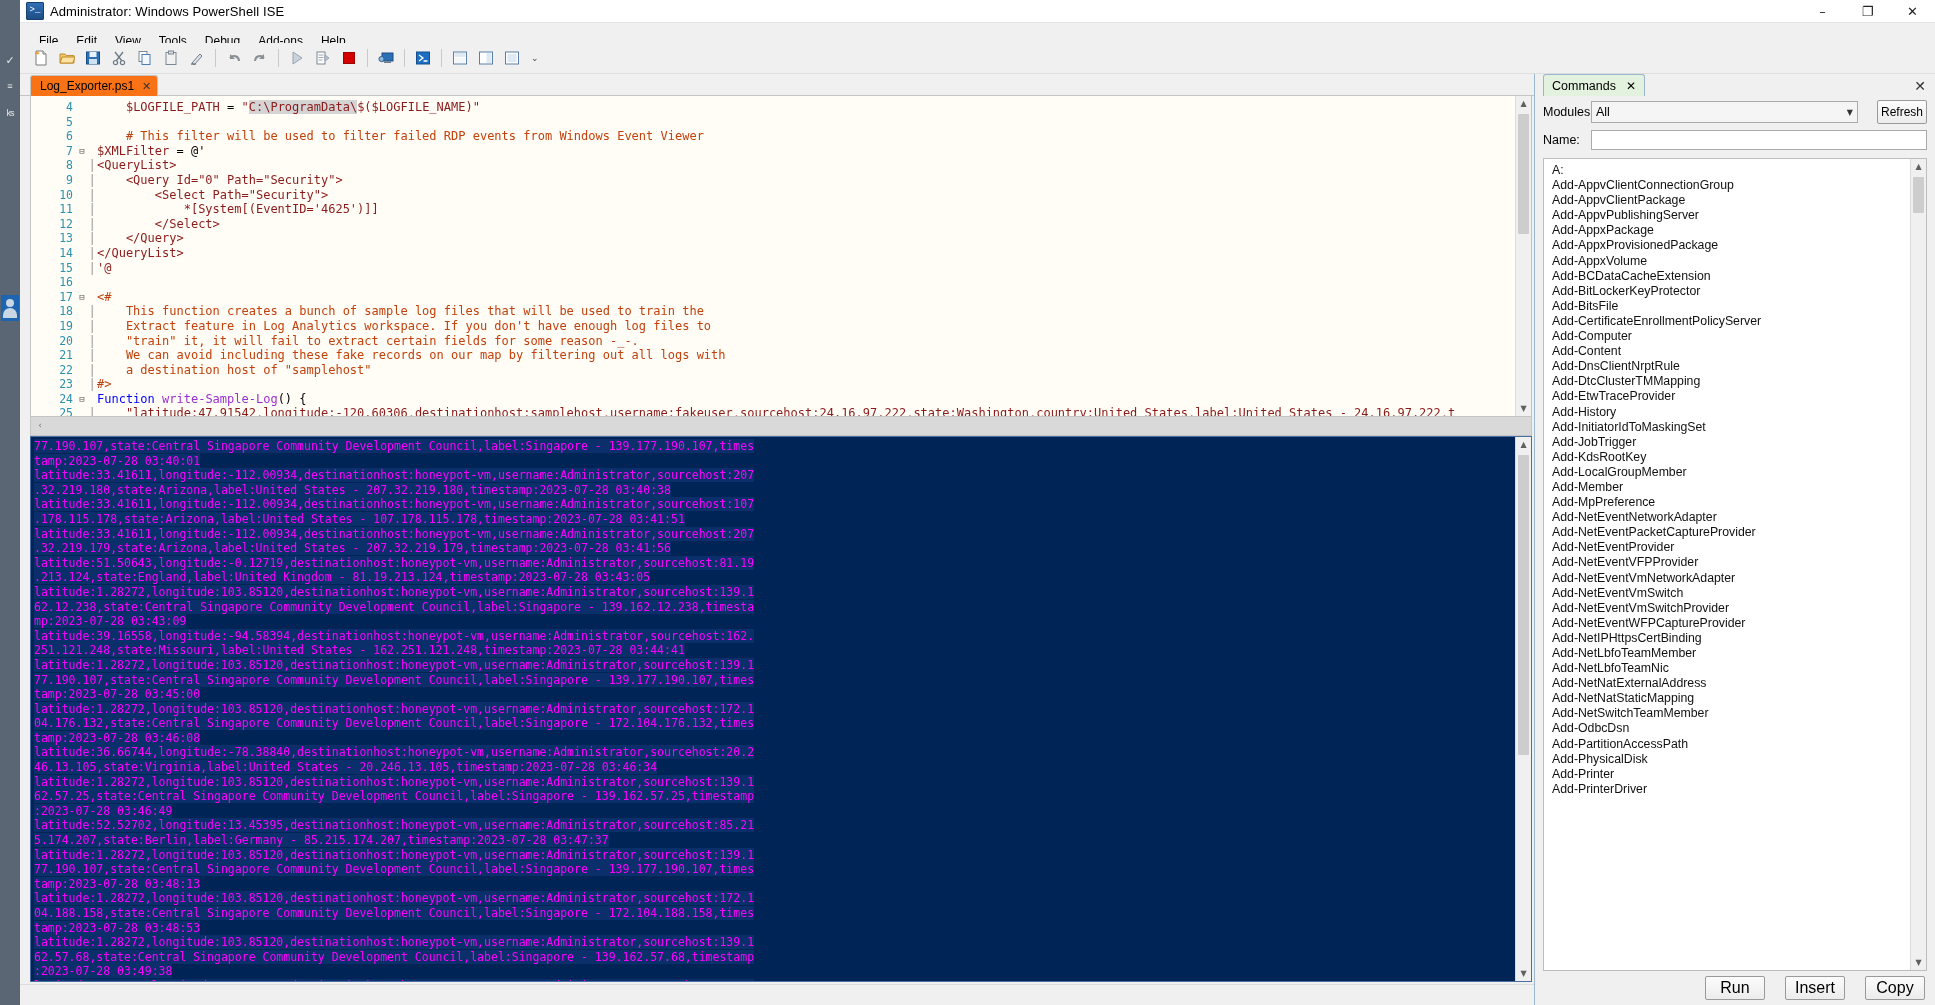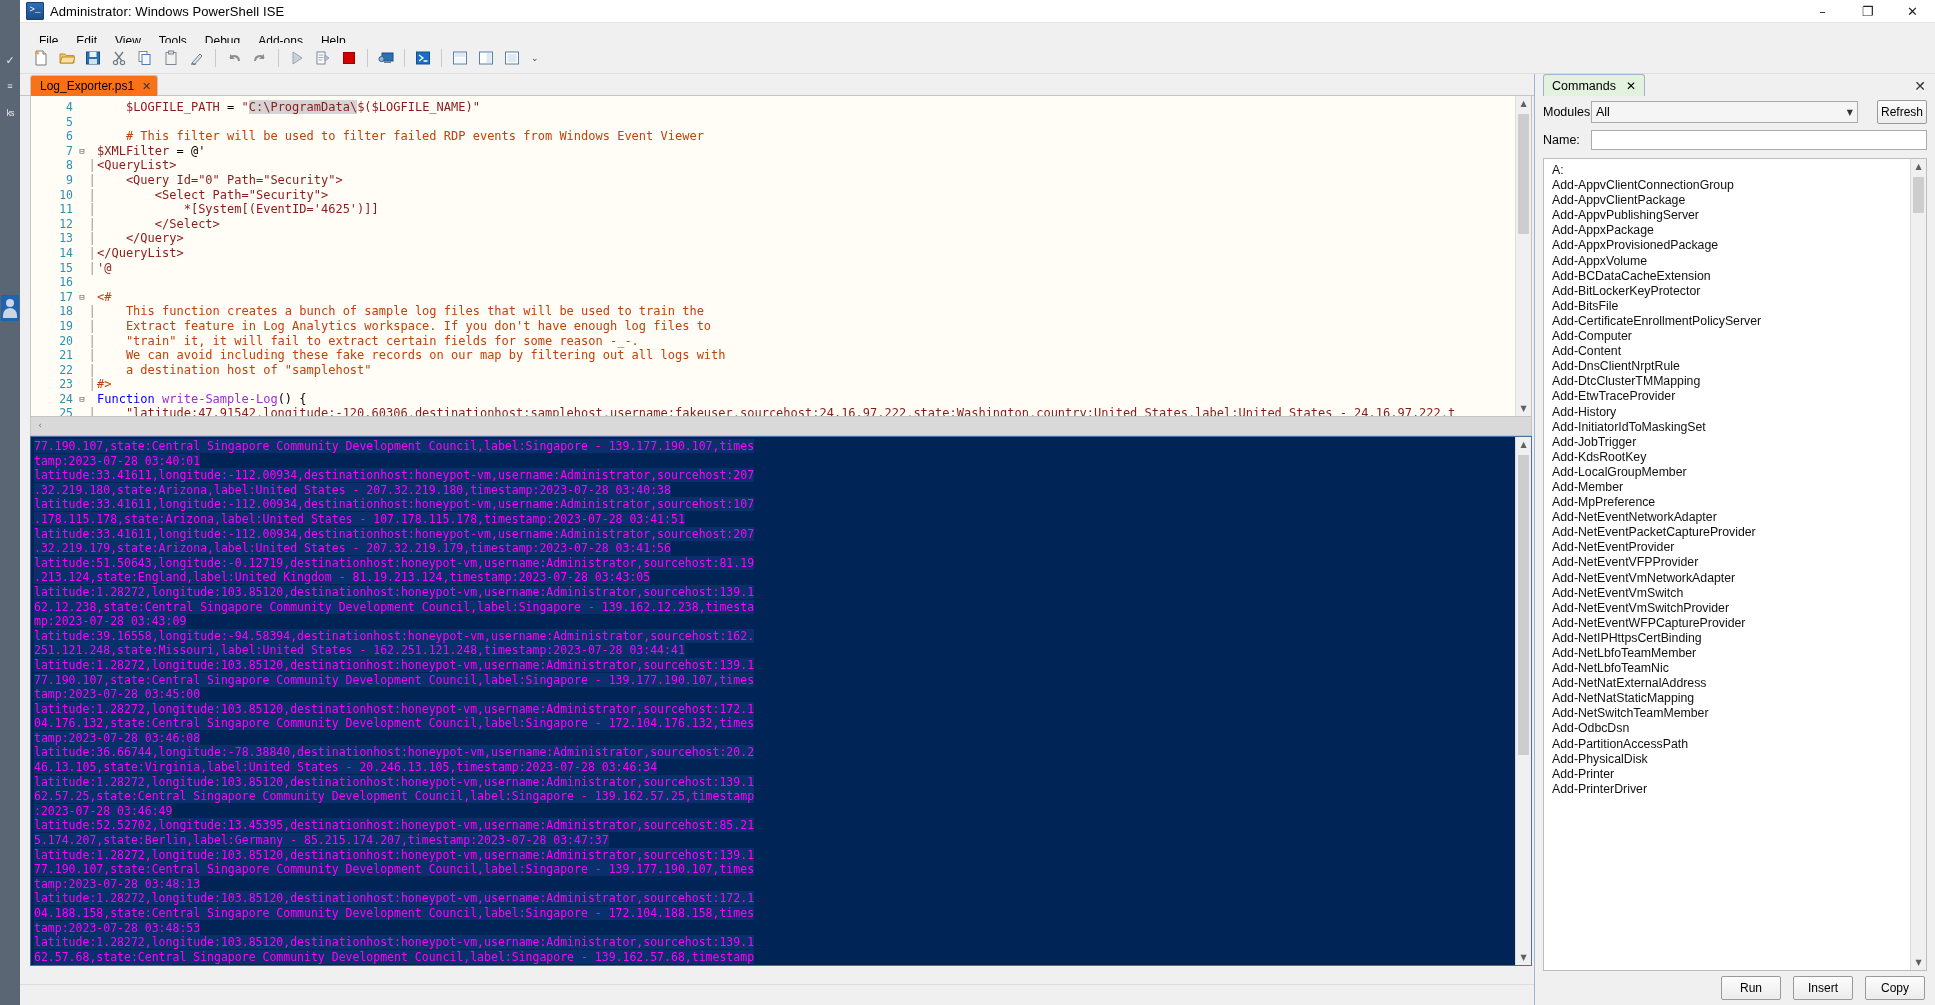--- a/index.html
+++ b/index.html
@@ -148,21 +148,21 @@
   #hsplit .hthumb{
     position:absolute;left:17px;top:1px;height:14px;width:1110px;background:#d9d9d9;
   }
   #hsplit .harrow-l{
     position:absolute;left:2px;top:1px;width:14px;height:14px;
     text-align:center;line-height:14px;font-size:9px;color:#777;
     font-family:"DejaVu Sans",sans-serif;
   }
   
   #console-wrap{
-    flex:1 1 auto;margin:0 2px 18px 10px;border:1px solid #4a6fa5;
+    flex:1 1 auto;margin:0 2px 2px 10px;border:1px solid #4a6fa5;
     background:#012456;position:relative;overflow:hidden;display:flex;min-height:0;
   }
   #console{
     flex:1 1 auto;font-family:"DejaVu Sans Mono","Liberation Mono",monospace;
     font-size:11.5px;line-height:14.6px;white-space:pre;overflow:hidden;
     padding:2px 0 0 3px;color:#ff00ff;position:relative;
   }
   #console .coline{display:block;height:14.6px;}
   #console .sel{background:#0b2f6b;}
   
@@ -210,22 +210,22 @@
     flex:1 1 auto;overflow:hidden;padding:4px 0 0 8px;
   }
   #cmd-list .cli{
     height:15.1px;font-size:12.3px;line-height:15.1px;white-space:nowrap;color:#111;
   }
   #cmd-btnrow{
     height:34px;display:flex;align-items:center;justify-content:flex-end;
     flex:0 0 auto;padding:0 2px;
   }
   .cmd-btn{
-    height:22px;min-width:42px;margin-left:12px;border:1px solid #9a9a9a;
-    background:linear-gradient(#fcfcfc,#ececec);font-size:12px;border-radius:2px;
+    height:22px;min-width:42px;margin-left:20px;border:1px solid #9a9a9a;
+    background:linear-gradient(#fcfcfc,#ececec);font-size:16px;border-radius:2px;
     display:flex;align-items:center;justify-content:center;padding:0 8px;
   }
   
   #statusbar{
     height:20px;background:#f0f0f0;border-top:1px solid #dcdcdc;flex:0 0 auto;
   }
   
   .chev{font-family:"DejaVu Sans",sans-serif;}
 </style>
 </head>

